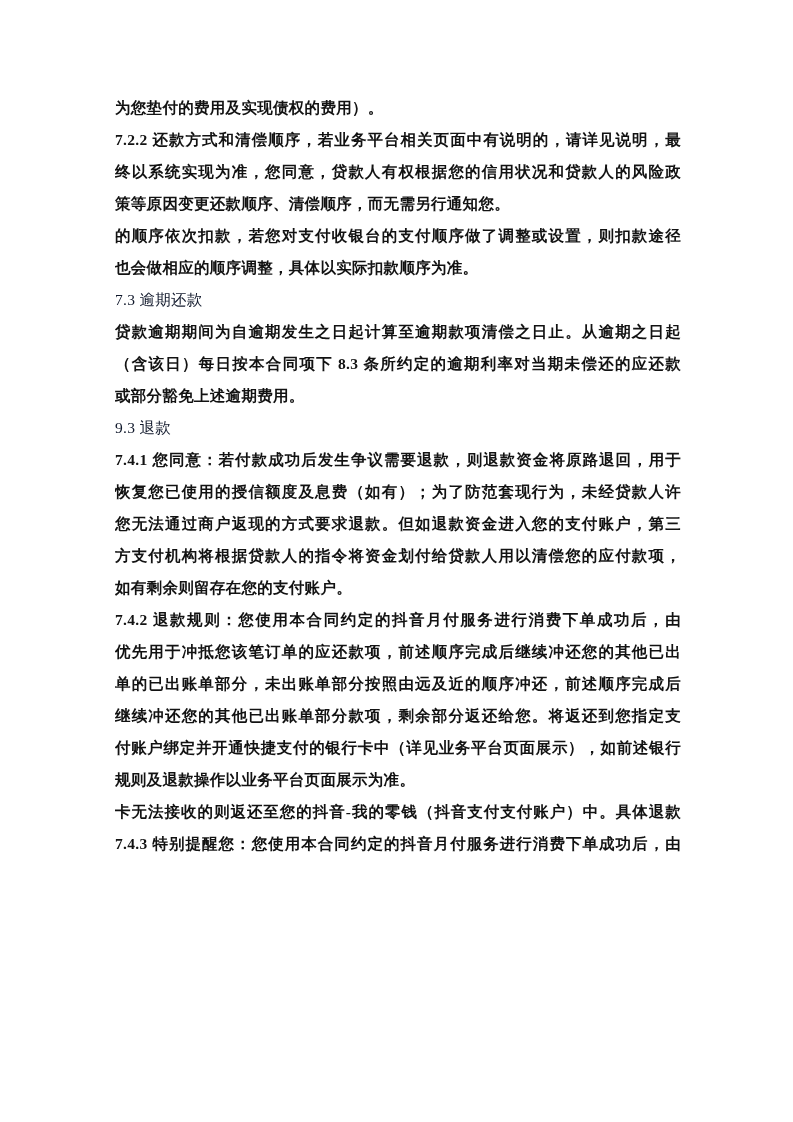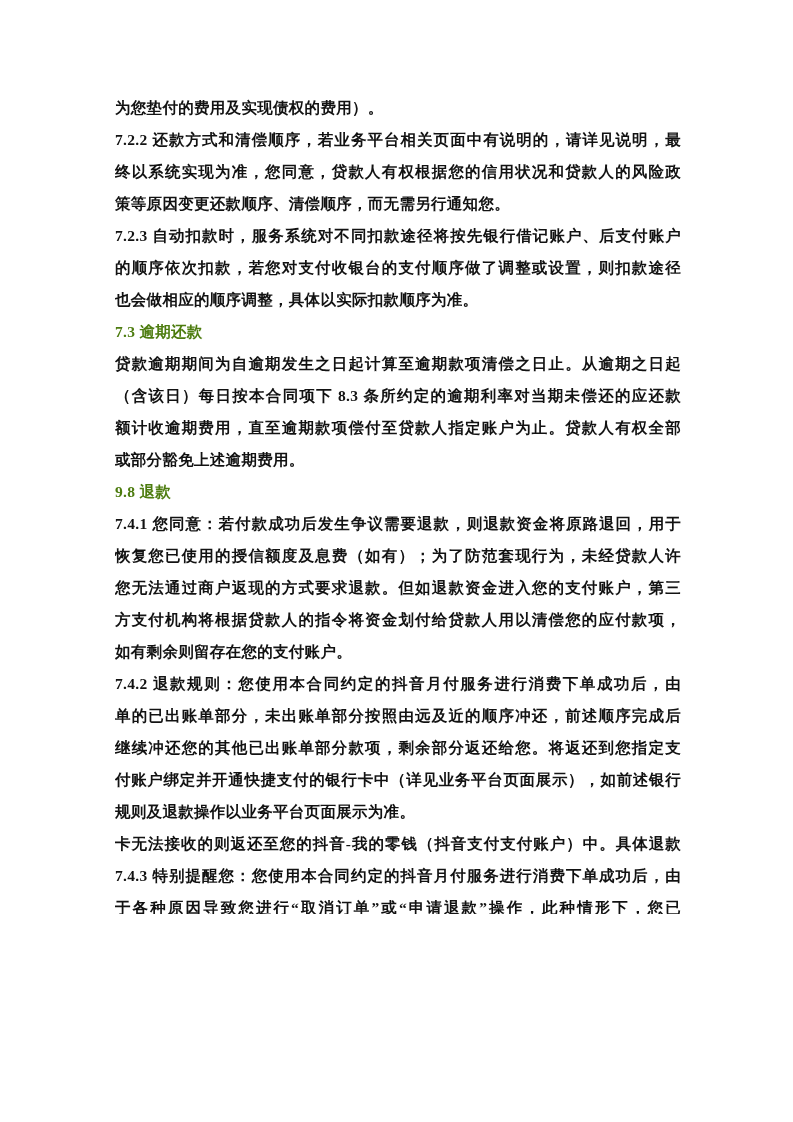--- a/index.html
+++ b/index.html
@@ -21,22 +21,22 @@
     width: 566px;
     font-family: "Liberation Serif", "DejaVu Serif", serif;
     font-size: 15.5px;
     color: #121212;
   }
   .para { margin: 0; padding: 0; }
   .para.body .line {
     font-weight: 700;
   }
   .para.heading .line {
-    font-weight: 700;
-    color: #4d7c0f;
+    font-weight: 400;
+    color: #0f172a;
     text-align-last: left;
   }
   .line {
     height: 32px;
     line-height: 32px;
     text-align: justify;
     text-align-last: justify;
     letter-spacing: 0.3px;
     overflow: hidden;
   }
@@ -51,49 +51,47 @@
   <div class="doc" id="doc-body">
       <div class="para body">
         <div class="line end">为您垫付的费用及实现债权的费用）。</div>
       </div>
       <div class="para body">
         <div class="line">7.2.2 还款方式和清偿顺序，若业务平台相关页面中有说明的，请详见说明，最</div>
         <div class="line">终以系统实现为准，您同意，贷款人有权根据您的信用状况和贷款人的风险政</div>
         <div class="line end">策等原因变更还款顺序、清偿顺序，而无需另行通知您。</div>
       </div>
       <div class="para body">
-        <div class="line">7.2.3 自动扣款时，服务系统对不同扣款途径将按先银行借记账户、后支付账户</div>
         <div class="line">的顺序依次扣款，若您对支付收银台的支付顺序做了调整或设置，则扣款途径</div>
         <div class="line end">也会做相应的顺序调整，具体以实际扣款顺序为准。</div>
       </div>
       <div class="para heading">
         <div class="line end">7.3 逾期还款</div>
       </div>
       <div class="para body">
         <div class="line">贷款逾期期间为自逾期发生之日起计算至逾期款项清偿之日止。从逾期之日起</div>
         <div class="line">（含该日）每日按本合同项下 8.3 条所约定的逾期利率对当期未偿还的应还款</div>
-        <div class="line">额计收逾期费用，直至逾期款项偿付至贷款人指定账户为止。贷款人有权全部</div>
         <div class="line end">或部分豁免上述逾期费用。</div>
       </div>
       <div class="para heading">
-        <div class="line end">9.8 退款</div>
+        <div class="line end">9.3 退款</div>
       </div>
       <div class="para body">
         <div class="line">7.4.1 您同意：若付款成功后发生争议需要退款，则退款资金将原路退回，用于</div>
         <div class="line">恢复您已使用的授信额度及息费（如有）；为了防范套现行为，未经贷款人许可，</div>
         <div class="line">您无法通过商户返现的方式要求退款。但如退款资金进入您的支付账户，第三</div>
         <div class="line">方支付机构将根据贷款人的指令将资金划付给贷款人用以清偿您的应付款项，</div>
         <div class="line end">如有剩余则留存在您的支付账户。</div>
       </div>
       <div class="para body">
         <div class="line">7.4.2 退款规则：您使用本合同约定的抖音月付服务进行消费下单成功后，由</div>
+        <div class="line">优先用于冲抵您该笔订单的应还款项，前述顺序完成后继续冲还您的其他已出</div>
         <div class="line">单的已出账单部分，未出账单部分按照由远及近的顺序冲还，前述顺序完成后</div>
         <div class="line">继续冲还您的其他已出账单部分款项，剩余部分返还给您。将返还到您指定支</div>
         <div class="line">付账户绑定并开通快捷支付的银行卡中（详见业务平台页面展示），如前述银行</div>
         <div class="line end">规则及退款操作以业务平台页面展示为准。</div>
         <div class="line">卡无法接收的则返还至您的抖音-我的零钱（抖音支付支付账户）中。具体退款</div>
       </div>
       <div class="para body">
         <div class="line">7.4.3 特别提醒您：您使用本合同约定的抖音月付服务进行消费下单成功后，由</div>
-        <div class="line">于各种原因导致您进行“取消订单”或“申请退款”操作，此种情形下，您已</div>
       </div>
     </div>
 </div>
 
 </body></html>

